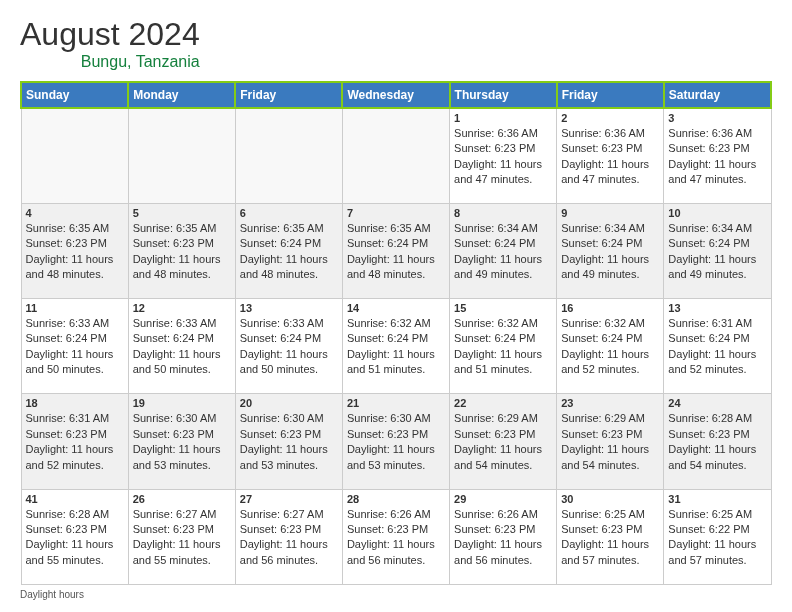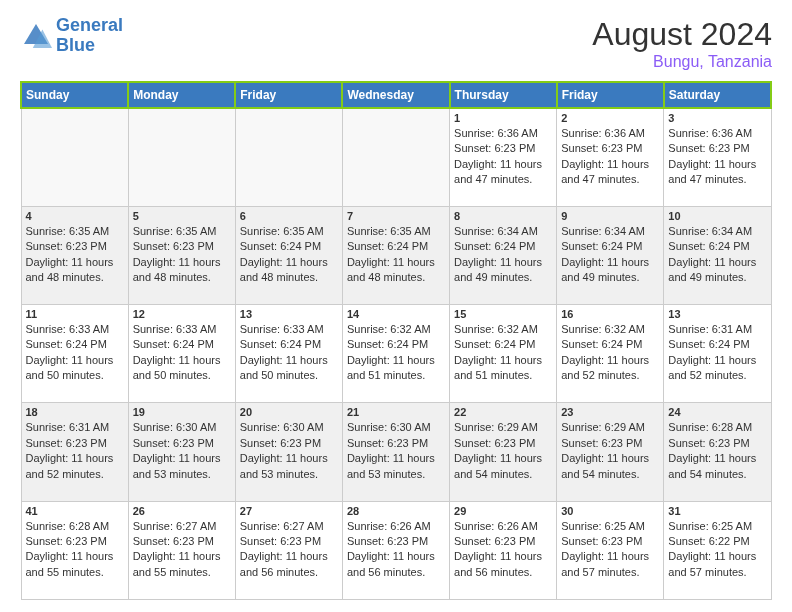--- a/index.html
+++ b/index.html
@@ -45,21 +45,21 @@
       text-align: right;
     }
     .month-year {
       font-size: 32px;
       color: #333;
       font-weight: 300;
       text-align: center;
     }
     .location {
       font-size: 16px;
-      color: #8b5cf6;
+      color: #15803d;
     }
     .calendar {
       flex: 1;
       border-collapse: collapse;
       width: 100%;
       table-layout: fixed;
     }
     .calendar thead tr th {
       background-color: #3a7abf;
       color: #fff;
@@ -103,30 +103,20 @@
       color: #555;
       margin-top: 4px;
       text-align: left;
     }
   </style>
 </head>
 <body>
 
 <div class="page">
   <div class="header">
-    <div class="logo">
-      <svg class="logo-icon" viewBox="0 0 40 40">
-        <polygon points="20,5 35,30 5,30" fill="#3a7abf" opacity="0.85"></polygon>
-        <polygon points="28,12 40,35 16,35" fill="#5599d4" opacity="0.6"></polygon>
-      </svg>
-      <div class="logo-text">
-        <div><span>General</span></div>
-        <div style="color:#3a7abf;">Blue</div>
-      </div>
-    </div>
     <div class="title-block">
       <div class="month-year">August 2024</div>
       <div class="location">Bungu, Tanzania</div>
     </div>
   </div>
 
   <table class="calendar">
     <thead>
       <tr>
         <th>Sunday</th>
@@ -366,13 +356,14 @@
             <span class="day-num">31</span>
             <div class="day-info" style="white-space: pre-line;">Sunrise: 6:25 AM
 Sunset: 6:22 PM
 Daylight: 11 hours
 and 57 minutes.</div>
           </td>
         </tr>
       </tbody>
   </table>
 
+  <div class="footer-note">Daylight hours</div>
 </div>
 
 </body></html>

